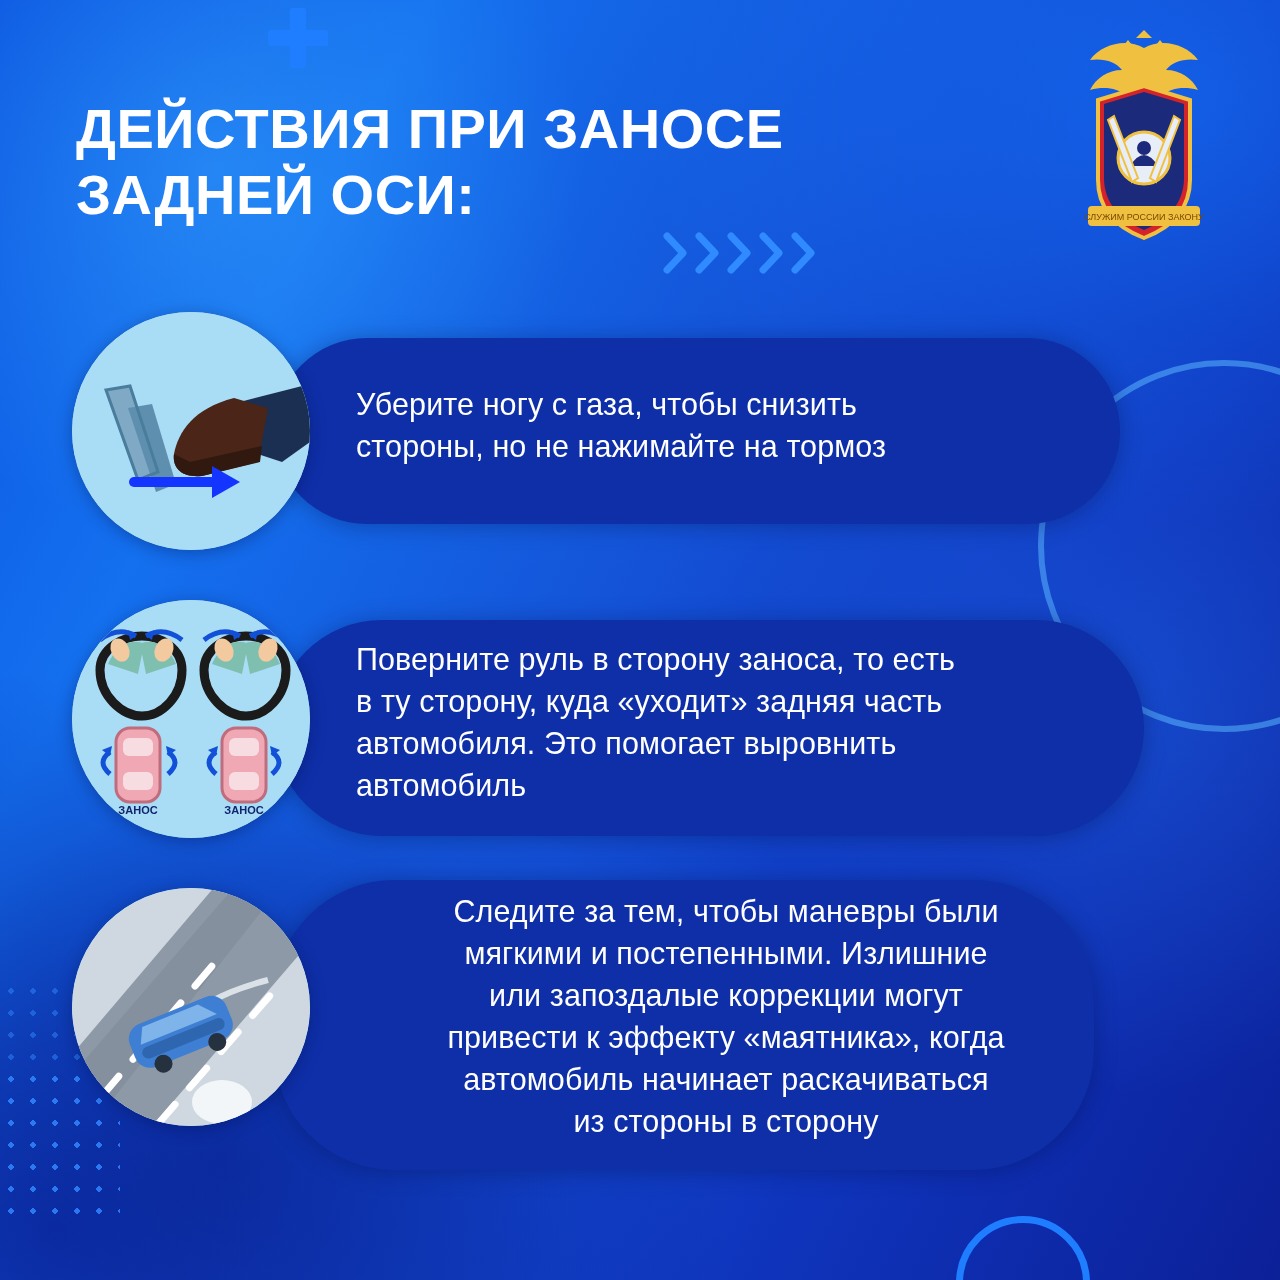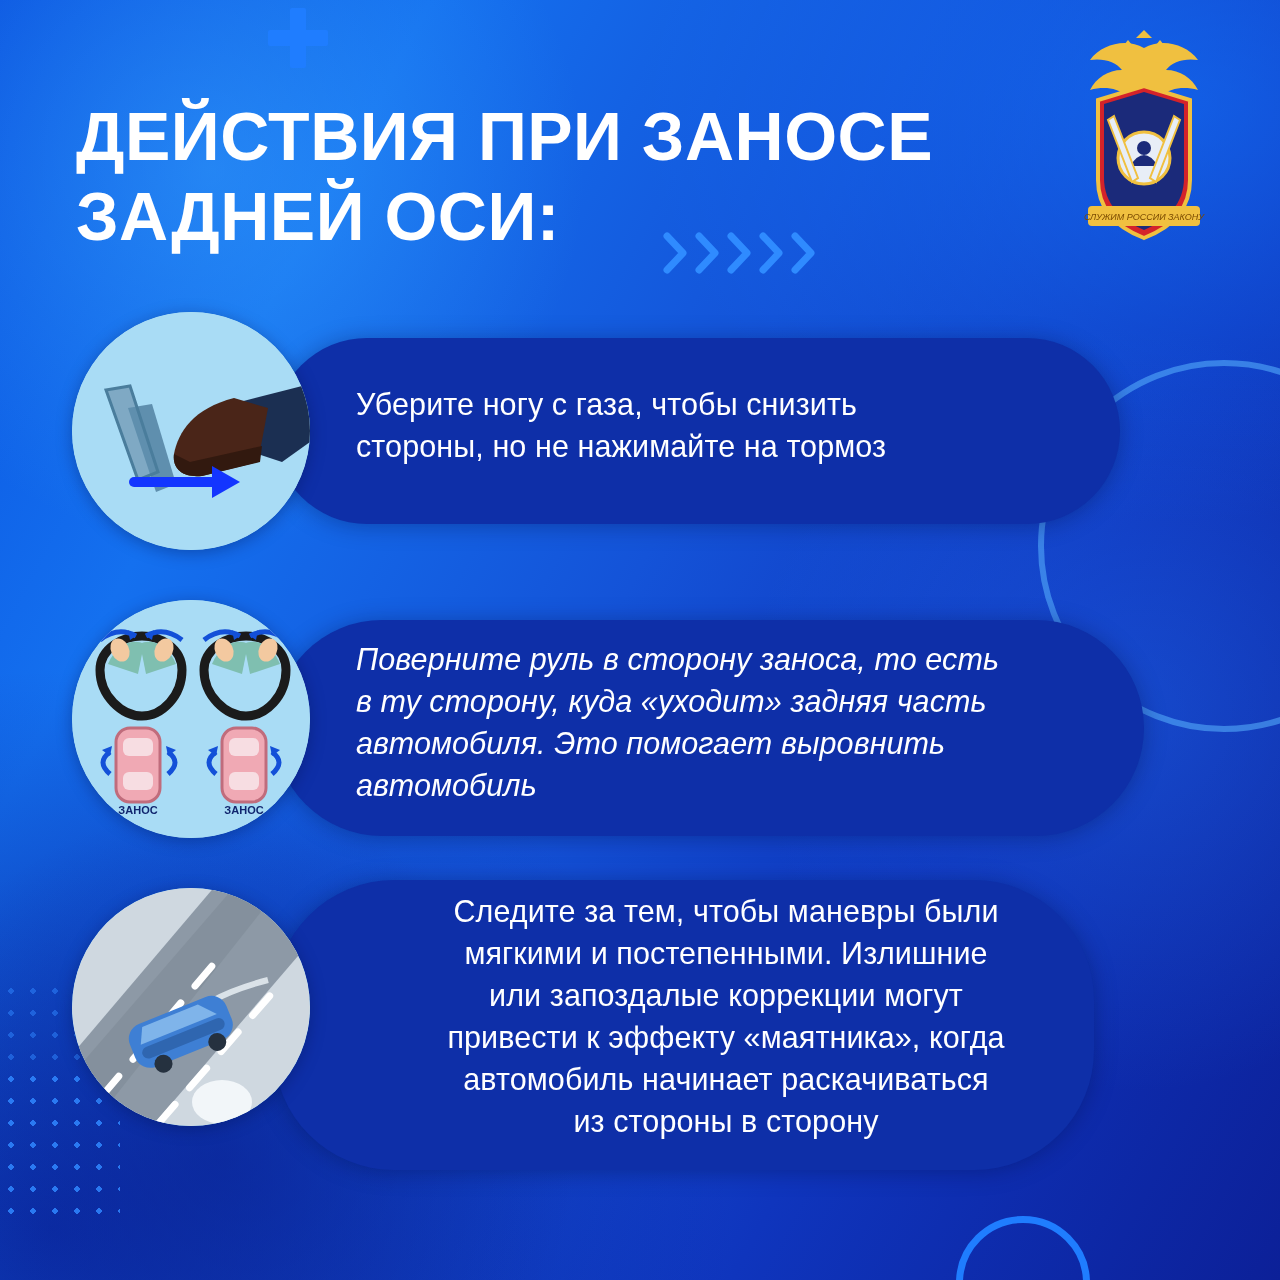--- a/index.html
+++ b/index.html
@@ -96,21 +96,21 @@
     opacity: .5;
     pointer-events: none;
   }
 
   
   .title {
     position: absolute;
     left: 76px; top: 96px;
     width: 940px;
     color: #ffffff;
-    font-size: 68px;
+    font-size: 56px;
     line-height: 1.18;
     font-weight: bold;
     letter-spacing: 0.5px;
     text-transform: uppercase;
     white-space: pre-line;
   }
   .chevrons {
     position: absolute;
     left: 663px; top: 232px;
     display: flex;
@@ -118,21 +118,21 @@
   }
   .chev {
     width: 26px; height: 42px;
   }
   .chev svg { display: block; }
 
   
   .emblem {
     position: absolute;
     right: 66px; top: 30px;
-    width: 140px; height: 215px; font-style: italic;
+    width: 140px; height: 215px;
   }
 
   
   .row {
     position: absolute;
     display: flex;
     align-items: center;
   }
   .bubble {
     position: absolute;
@@ -157,21 +157,21 @@
     text-align: right;
   }
   .thumb svg { display: block; }
 
   
   #row1 .bubble { left: 274px; top: 338px;  width: 846px; height: 186px; }
   #row1 .bubble-text { left: 356px; top: 383px; width: 700px; }
   #row1 .thumb { left: 72px; top: 312px; width: 238px; height: 238px; }
 
   #row2 .bubble { left: 274px; top: 620px;  width: 870px; height: 216px; }
-  #row2 .bubble-text { left: 356px; top: 638px; width: 790px; font-style: italic; }
+  #row2 .bubble-text { left: 356px; top: 638px; width: 790px; }
   #row2 .thumb { left: 72px; top: 600px; width: 238px; height: 238px; }
 
   #row3 .bubble { left: 274px; top: 880px;  width: 820px; height: 290px; }
   #row3 .bubble-text { left: 356px; top: 890px; width: 740px; text-align: center; }
   #row3 .thumb { left: 72px; top: 888px; width: 238px; height: 238px; }
 </style>
 </head>
 <body>
 
 <div class="poster">

